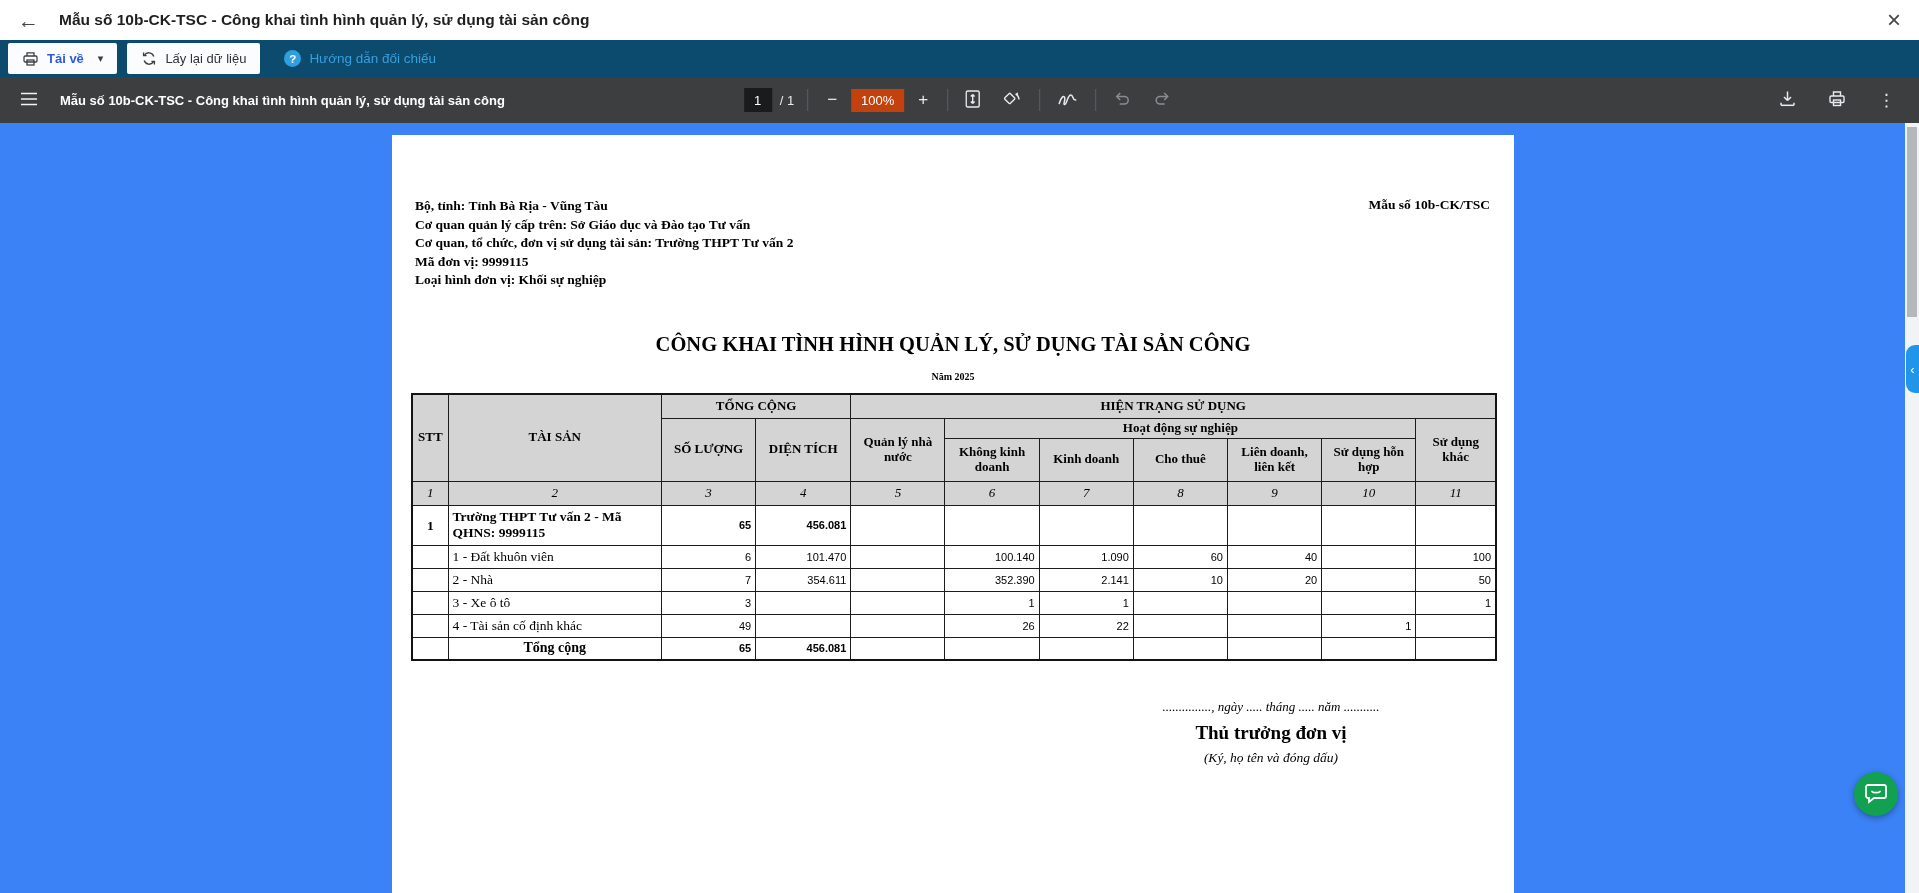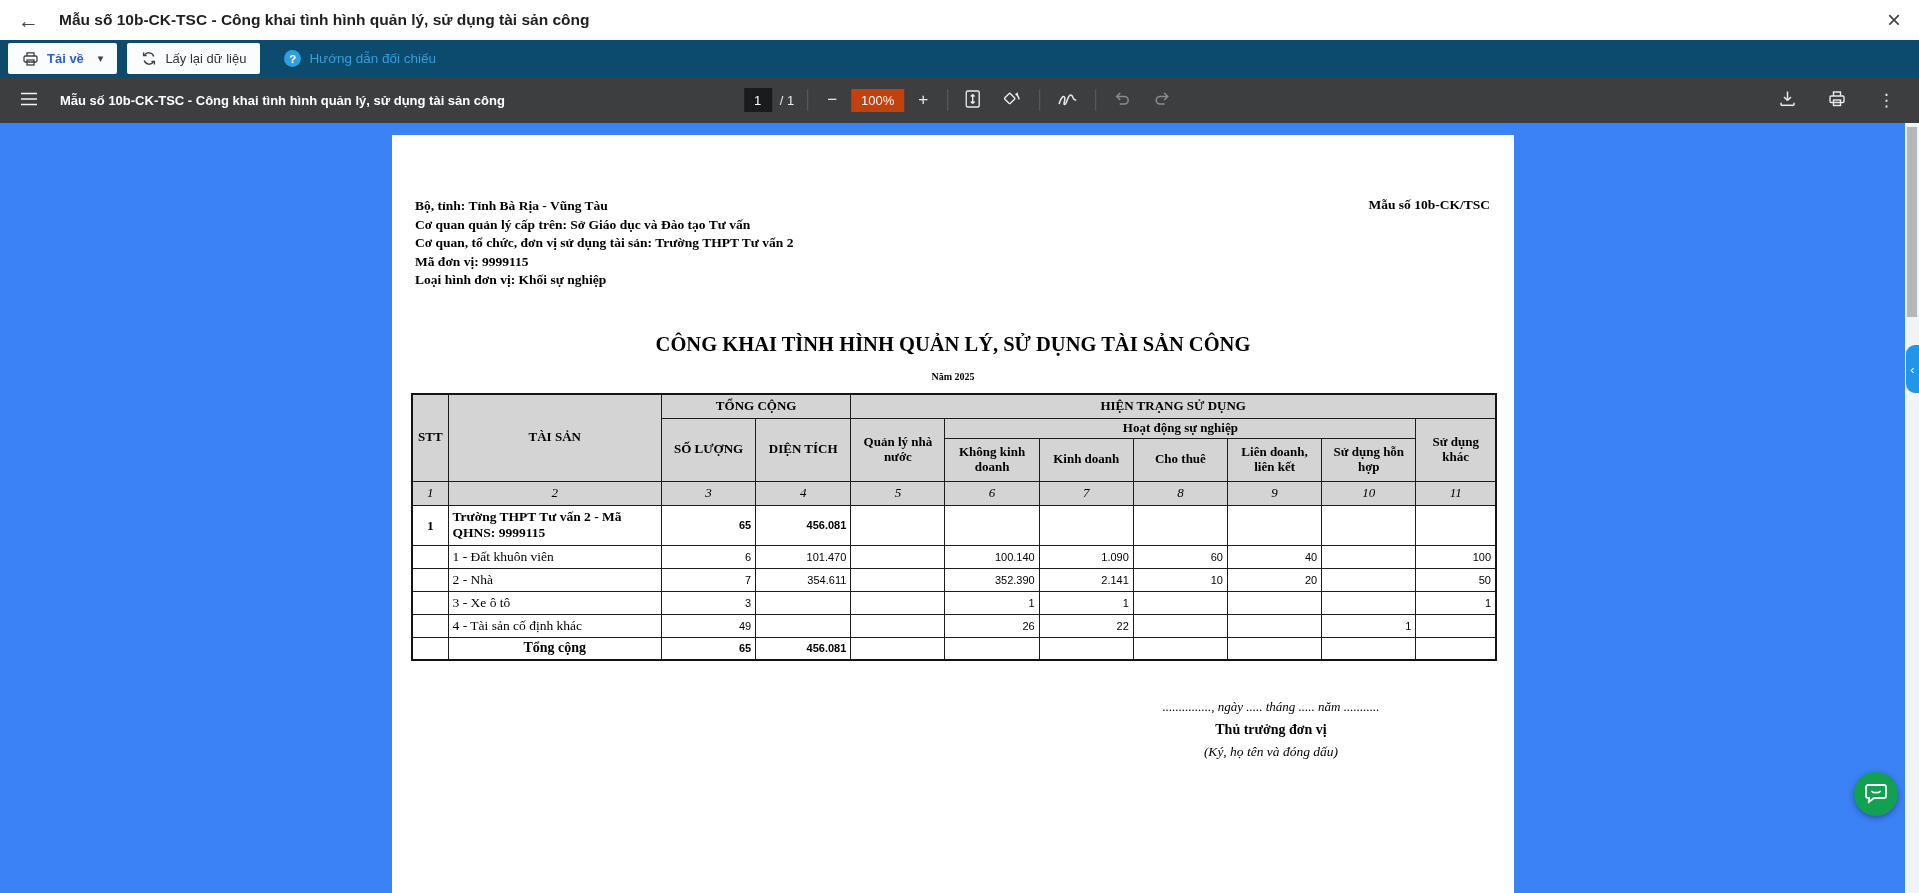--- a/index.html
+++ b/index.html
@@ -71,21 +71,21 @@
   td.c-stt { text-align:center; font-size:13.5px; vertical-align:top; padding-top:2px; }
   td.c-label { font-size:13.5px; padding:1px 4px; text-align:left; }
   td.c-label.center { text-align:center; font-size:14px; }
   td.c-num { font-family:"Liberation Sans","DejaVu Sans",sans-serif; font-size:11px;
              text-align:right; padding:1px 4px; }
   tr.bold td { font-weight:700; }
 
   
   .sig-block { position:absolute; top:564px; left:679px; width:400px; text-align:center; }
   .sig-date { font-style:italic; font-size:13px; }
-  .sig-role { font-weight:700; font-size:14px; margin-top:7px; }
+  .sig-role { font-weight:700; font-size:19px; margin-top:7px; }
   .sig-note { font-style:italic; font-size:13.5px; margin-top:6px; }
 
   
   .scrollbar-track { position:absolute; right:0; top:0; bottom:0; width:14px; background:#f1f3f4; }
   .scrollbar-thumb { position:absolute; top:4px; left:2px; width:10px; height:190px; background:#b5b8bb; }
   .side-tab { position:absolute; right:0; top:222px; width:13px; height:48px; background:#2196e8;
               border-radius:9px 0 0 9px; color:#fff; display:flex; align-items:center;
               justify-content:center; font-size:13px; cursor:pointer; z-index:5; }
   .chat-fab { position:fixed; right:21px; bottom:77px; width:44px; height:44px; border-radius:50%;
               background:#12a150; border:none; cursor:pointer; display:flex; align-items:center;

